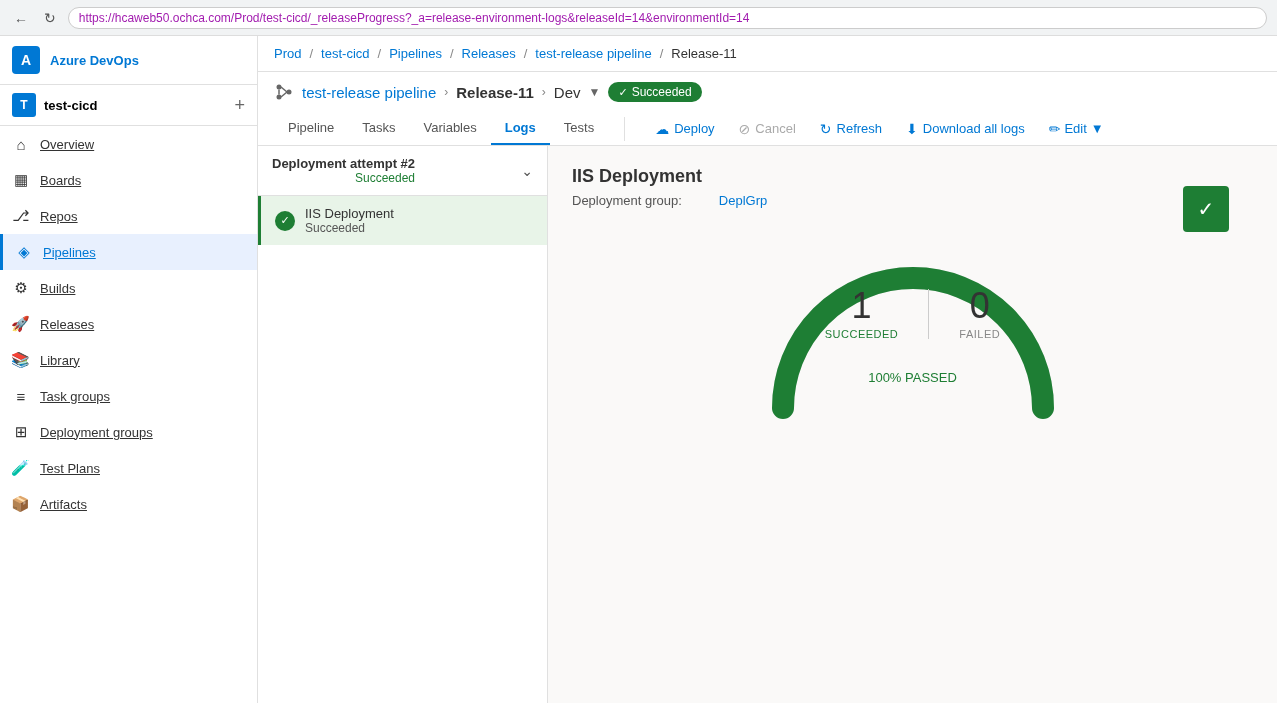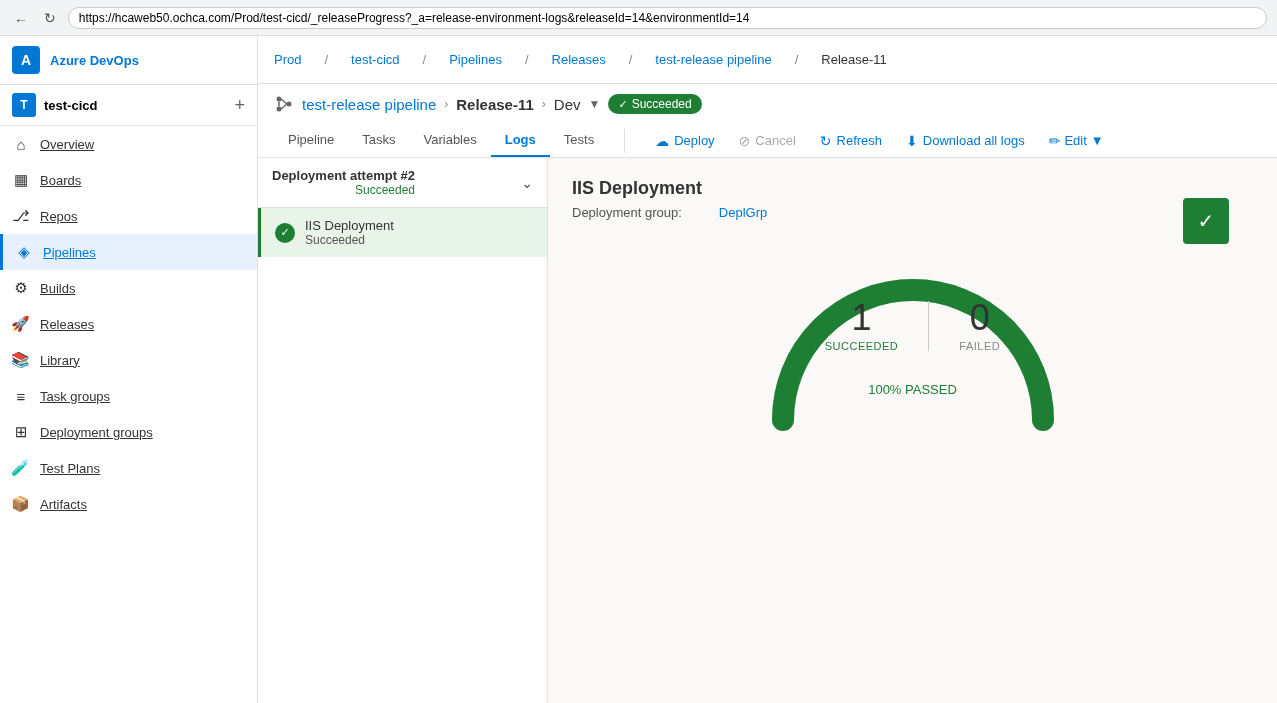--- a/index.html
+++ b/index.html
@@ -23,21 +23,21 @@
       color: #555;
       padding: 2px 4px;
     }
     .browser-url-bar {
       flex: 1;
       background: #fff;
       border: 1px solid #ccc;
       border-radius: 12px;
       padding: 3px 10px;
       font-size: 12px;
-      color: #000000;
+      color: #a21caf;
     }
 
     
     .app-container {
       display: flex;
       flex: 1;
       overflow: hidden;
     }
 
     
@@ -129,24 +129,24 @@
     .nav-label {
       font-size: 13px;
       text-decoration: underline;
     }
 
     
     .top-nav {
       background: #fff;
       border-bottom: 1px solid #e0e0e0;
       padding: 0 16px;
-      height: 48px;
-      display: flex;
-      align-items: center;
-      gap: 21px;
+      height: 36px;
+      display: flex;
+      align-items: center;
+      gap: 6px;
       font-size: 13px;
     }
     .breadcrumb-item {
       color: #0078d4;
       cursor: pointer;
     }
     .breadcrumb-sep {
       color: #888;
       margin: 0 2px;
     }

